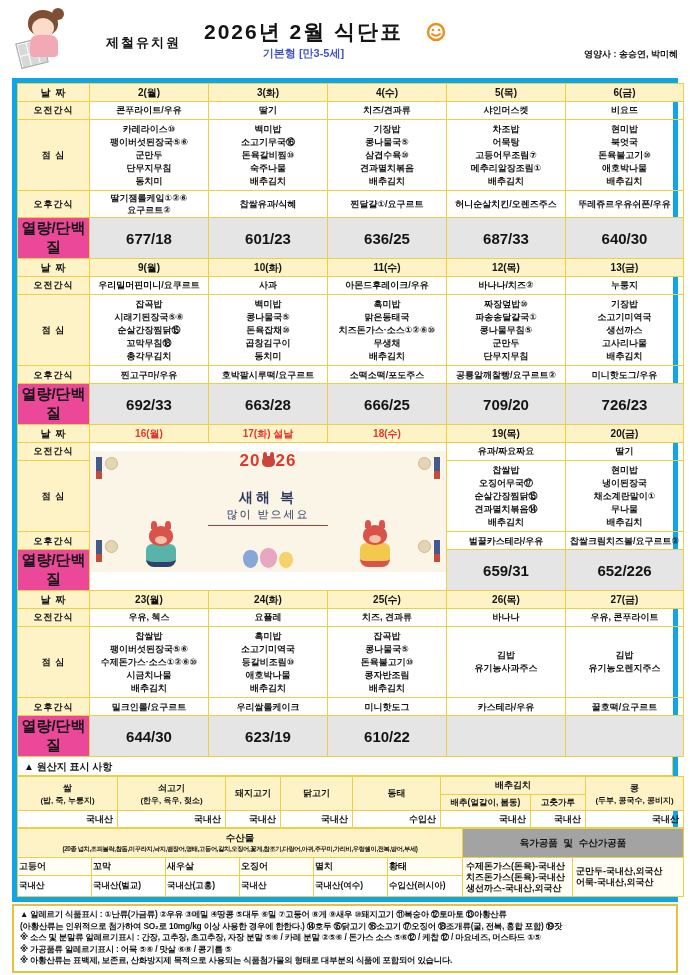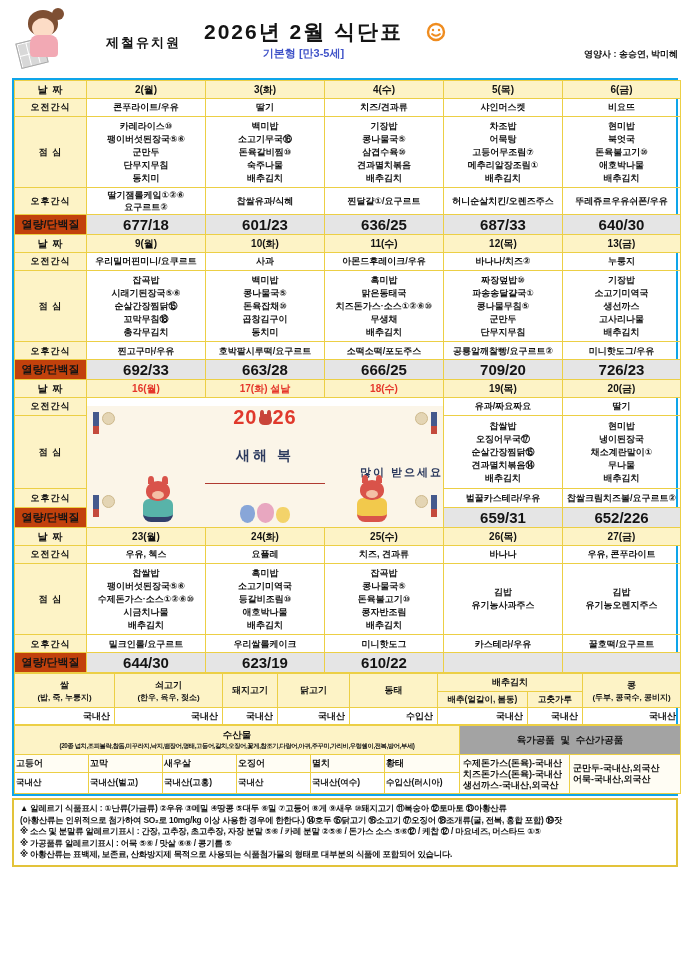--- a/index.html
+++ b/index.html
@@ -20,49 +20,49 @@
   .titlebox{flex:1;text-align:center;margin-top:10px;}
   .title{font-size:21px;font-weight:800;letter-spacing:2px;}
   .subtitle{font-size:11px;font-weight:700;color:#4053c8;margin-top:0;}
   .orgbox{flex:none;width:252px;margin-top:14px;}
   .orgline{display:flex;align-items:center;gap:4px;}
   .org{font-size:11px;font-weight:800;letter-spacing:-0.5px;}
   .dietitian{font-size:9px;font-weight:600;text-align:right;margin-top:6px;}
   .smiley{flex:none;}
 
   
-  .frame{border:2px solid #0ea5e9;}
+  .frame{border:5px solid #0ea5e9;}
   table{border-collapse:collapse;table-layout:fixed;width:666px;}
   td{border:1px solid #eccf45;overflow:hidden;}
   .lbl{background:#fdf3c6;font-size:10px;font-weight:800;text-align:center;letter-spacing:1px;}
   .r-date td{height:15px;background:#fdf3c6;font-size:10px;font-weight:800;text-align:center;}
   .r-date td.red{color:#e5372b;}
   .r-am td{height:15px;font-size:9px;font-weight:600;text-align:center;}
   .r-lunch td{height:68px;font-size:9px;font-weight:600;text-align:center;line-height:13px;white-space:pre-line;vertical-align:middle;}
   .r-pm td{height:15px;font-size:9px;font-weight:600;text-align:center;line-height:12px;white-space:pre-line;}
   .r-kcal td{height:15px;font-size:15px;font-weight:600;text-align:center;background:#e5e5e5;}
-  .r-kcal td.lbl{font-size:11px;background:#c2410c;letter-spacing:0;}
+  .r-kcal td.lbl{font-size:15px;background:#ec4899;letter-spacing:0;}
 
   
   .banner-cell{padding:0;vertical-align:top;}
   .banner{position:relative;width:100%;height:121px;background:#fbf5e8;}
   .corner{position:absolute;width:22px;height:26px;}
   .corner .medal{position:absolute;width:11px;height:11px;border-radius:50%;background:#e4d5b4;border:1px solid #cdb98c;}
   .corner .rib1{position:absolute;width:6px;height:14px;background:#45598c;}
   .corner .rib2{position:absolute;width:6px;height:8px;background:#c44a3c;}
   .tl{left:6px;top:6px;} .tr{right:6px;top:6px;} .bl{left:6px;bottom:6px;} .br{right:6px;bottom:6px;}
   .tl .medal,.bl .medal{right:0;top:0;} .tr .medal,.br .medal{left:0;top:0;}
   .tl .rib1,.bl .rib1{left:0;top:0;} .tr .rib1,.br .rib1{right:0;top:0;}
   .tl .rib2,.bl .rib2{left:0;top:14px;} .tr .rib2,.br .rib2{right:0;top:14px;}
-  .b-year{text-align:center;font-size:20px;font-weight:800;color:#e0392c;margin-top:8px;letter-spacing:1px;}
+  .b-year{text-align:center;font-size:17px;font-weight:800;color:#e0392c;margin-top:8px;letter-spacing:1px;}
   .horsehead{display:inline-block;width:13px;height:11px;background:#c9453a;border-radius:45% 45% 40% 40%;position:relative;top:1px;margin:0 1px;}
   .horsehead::before{content:"";position:absolute;left:1px;top:-4px;width:4px;height:6px;background:#c9453a;border-radius:50% 50% 0 0;}
   .horsehead::after{content:"";position:absolute;right:1px;top:-4px;width:4px;height:6px;background:#c9453a;border-radius:50% 50% 0 0;}
   .b-l1{text-align:center;font-size:14px;font-weight:800;color:#2c3a5e;margin-top:18px;letter-spacing:3px;}
-  .b-l2{text-align:right;font-size:11px;font-weight:700;color:#2c3a5e;letter-spacing:2px;}
+  .b-l2{text-align:center;font-size:11px;font-weight:400;color:#2c3a5e;letter-spacing:2px;}
   .b-underline{width:120px;height:1px;background:#b03a30;margin:3px auto 0;}
   .hchar{position:absolute;bottom:5px;width:34px;}
   .hchar .head{width:24px;height:20px;background:#d9534a;border-radius:50% 50% 46% 46%;margin:0 auto;position:relative;}
   .hchar .head::before{content:"";position:absolute;left:2px;top:-5px;width:6px;height:8px;background:#d9534a;border-radius:50% 50% 0 0;}
   .hchar .head::after{content:"";position:absolute;right:2px;top:-5px;width:6px;height:8px;background:#d9534a;border-radius:50% 50% 0 0;}
   .hchar .muzzle{position:absolute;left:6px;top:10px;width:12px;height:8px;background:#f4c0a6;border-radius:50%;}
   .hchar .bod{width:30px;height:18px;border-radius:6px 6px 8px 8px;margin:-2px auto 0;}
   .hl{left:54px;} .hl .bod{background:#58b3a9;border-bottom:5px solid #32406b;}
   .hr{right:54px;} .hr .bod{background:#f2c94c;border-bottom:6px solid #d9534a;}
   .bags{position:absolute;bottom:4px;left:50%;transform:translateX(-50%);display:flex;gap:2px;align-items:flex-end;}
@@ -386,20 +386,21 @@
             <td class="lbl">열량/단백질</td>
             <td>644/30</td>
             <td>623/19</td>
             <td>610/22</td>
             <td></td>
             <td></td>
           </tr>
         </tbody>
     </table>
 
+    <div class="o-title">▲ 원산지 표시 사항</div>
     <table class="otable">
       <colgroup>
           <col style="width:100px">
           <col style="width:108px">
           <col style="width:55px">
           <col style="width:72px">
           <col style="width:88px">
           <col style="width:90px">
           <col style="width:55px">
           <col style="width:98px">

